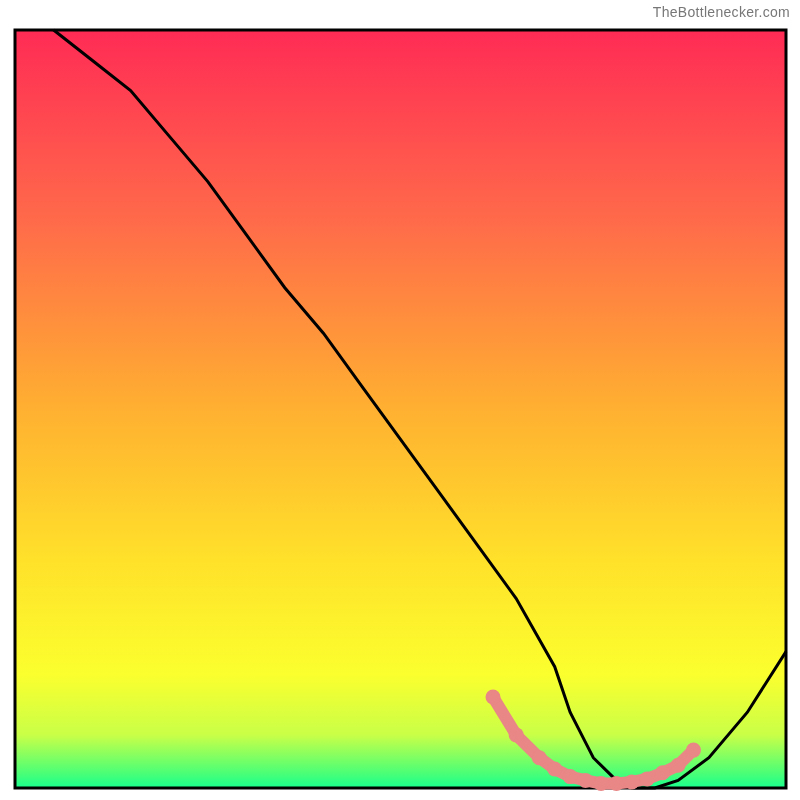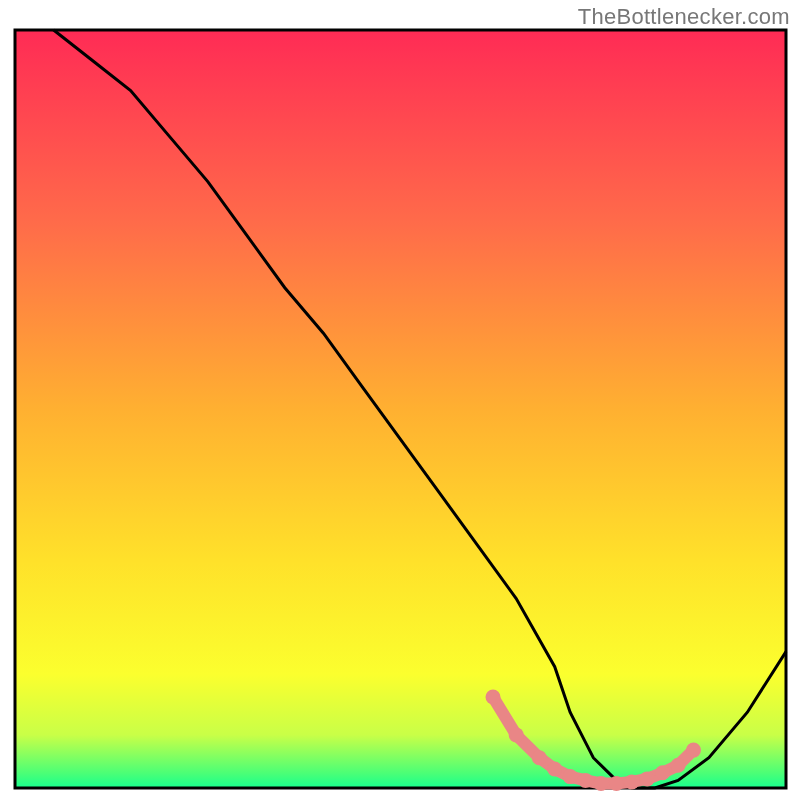--- a/index.html
+++ b/index.html
@@ -13,21 +13,21 @@
   .frame {
     position: relative;
     width: 800px;
     height: 800px;
   }
   .attribution {
     position: absolute;
     top: 4px;
     right: 10px;
     color: #777;
-    font-size: 22px;
+    font-size: 14px;
     font-weight: 500;
     letter-spacing: 0.3px;
   }
   svg { display: block; }
 </style>
 </head>
 <body>
 
 <div class="frame">
   <div class="attribution">TheBottlenecker.com</div>

